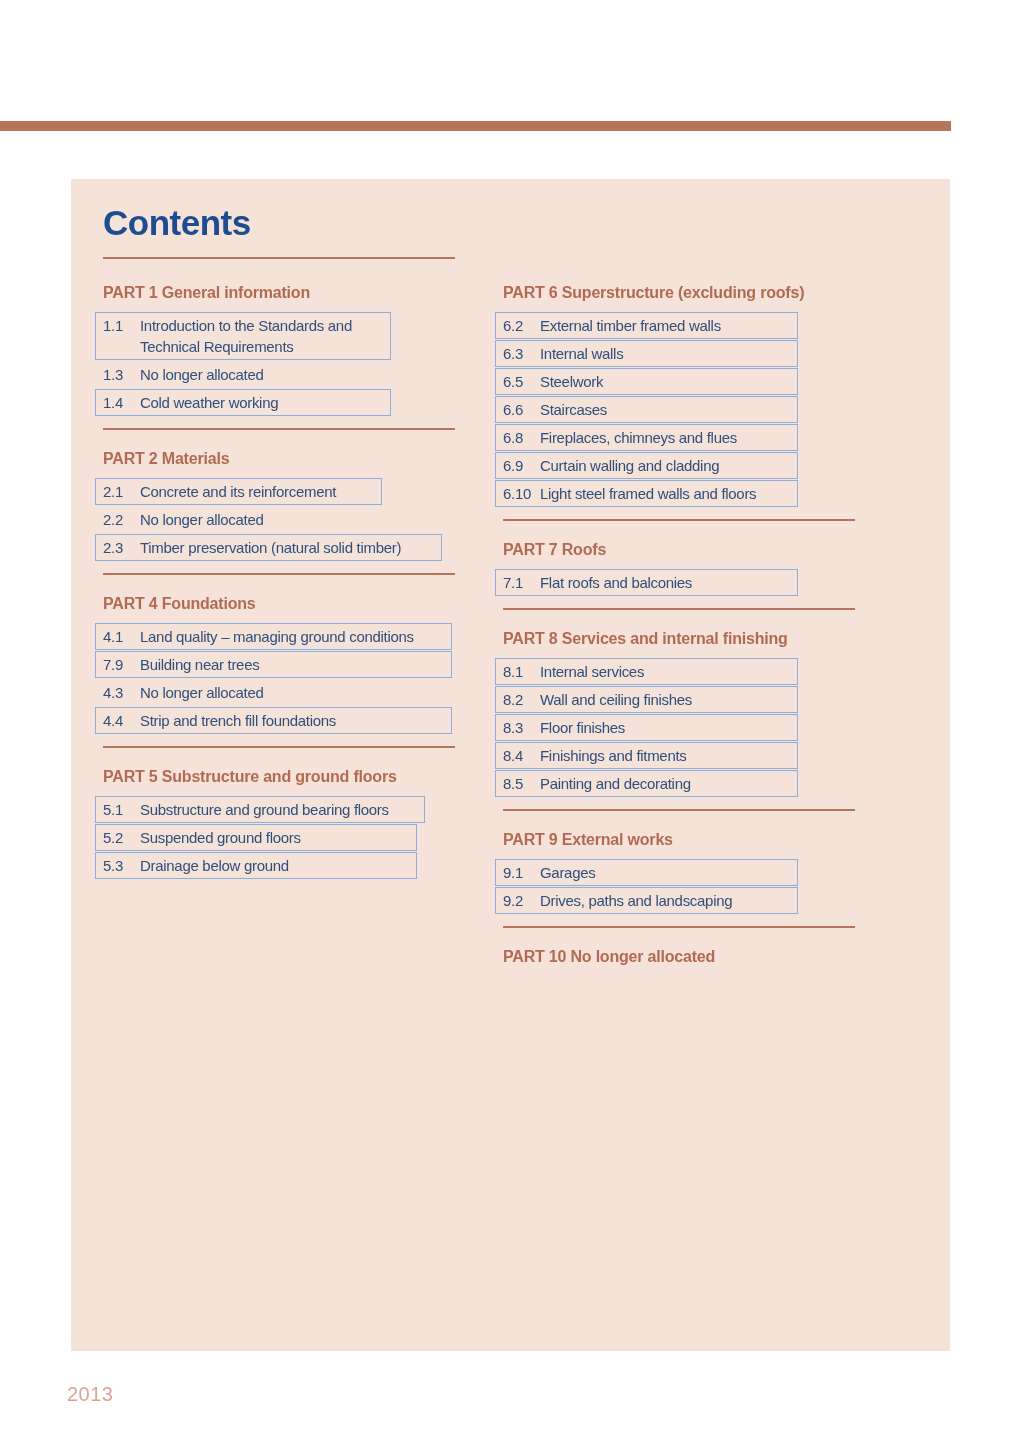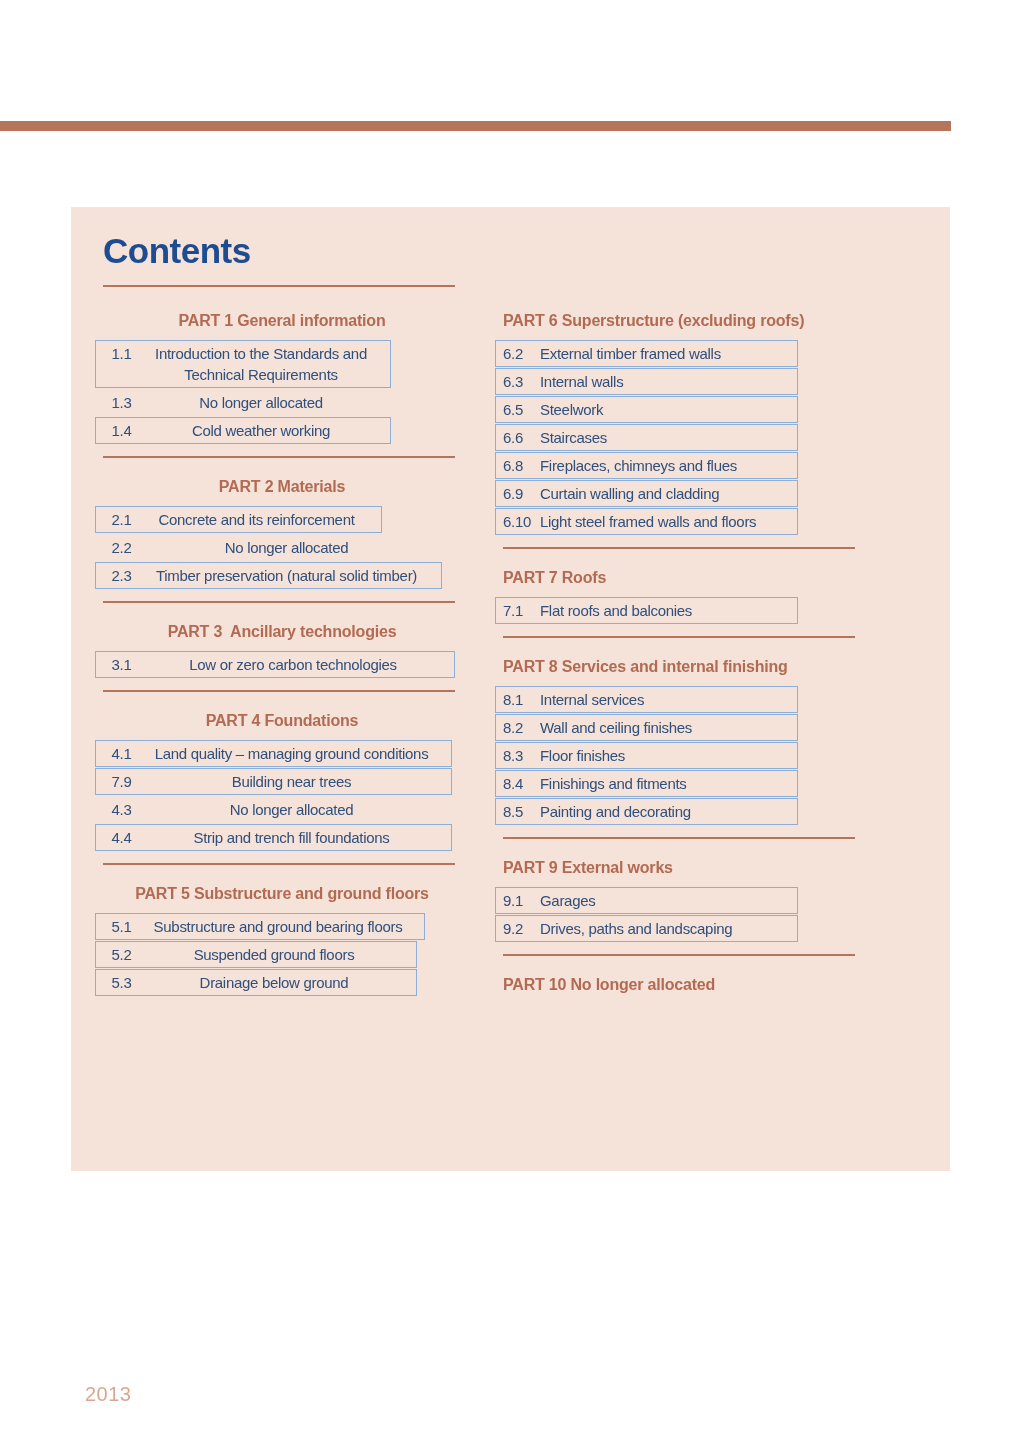--- a/index.html
+++ b/index.html
@@ -19,39 +19,38 @@
     font-family: "Liberation Sans", sans-serif;
     overflow: hidden;
   }
   .top-bar {
     position: absolute; left: 0; top: 121px;
     width: 951px; height: 10px;
     background: var(--accent);
   }
   .panel {
     position: absolute; left: 71px; top: 179px;
-    width: 879px; height: 964px;
+    width: 879px; height: 1172px;
     background: var(--panel-bg);
     padding: 24px 0 0 32px;
-    margin-top: 28px;
   }
   .page-title {
     font-size: 35px; font-weight: 700;
     color: var(--title-blue);
     letter-spacing: -0.5px;
     line-height: 40px;
   }
   .title-rule {
     width: 352px; height: 2px;
     background: var(--accent);
     margin-top: 14px;
   }
   .columns { display: flex; }
   .col { width: 358px; }
-  .col-left { margin-right: 42px; text-align: center; }
+  .col-left { margin-right: 42px; }
   .section .part-header {
     margin-top: 19px;
     font-size: 16px; font-weight: 700;
     color: var(--part-header);
     letter-spacing: -0.2px;
     line-height: 19px;
     white-space: pre-wrap;
   }
   .section:first-child .part-header { margin-top: 24px; }
   .items { margin-top: 10px; }
@@ -78,21 +77,21 @@
   
   .sec-p1 .item { --bw: 296px; }
   .sec-p2 .item { --bw: 347px; }
   .sec-p2 .item:first-child { --bw: 287px; }
   .sec-p3 .item { --bw: 360px; }
   .sec-p4 .item { --bw: 357px; }
   .sec-p5 .item { --bw: 322px; }
   .sec-p5 .item:first-child { --bw: 330px; }
   .sec-p6 .item, .sec-p7 .item, .sec-p8 .item, .sec-p9 .item { --bw: 303px; }
   .footer-year {
-    position: absolute; left: 85px; top: 1383px;
+    position: absolute; left: 67px; top: 1383px;
     font-size: 20px; letter-spacing: 0.5px;
     color: var(--year);
   }
 </style>
 </head>
 <body>
 
 <div class="top-bar"></div>
 
 <div class="panel">
@@ -136,30 +135,20 @@
   </div>
 
   <div class="item">
     <span class="item-num">2.3</span>
     <span class="item-text">Timber preservation (natural solid timber)</span>
   </div>
 </div>
     <div class="divider"></div>
   </div>
 
-  <div class="section sec-p3">
-    <div class="part-header">PART 3  Ancillary technologies</div>
-    <div class="items">
-  <div class="item">
-    <span class="item-num">3.1</span>
-    <span class="item-text">Low or zero carbon technologies</span>
-  </div>
-</div>
-    <div class="divider"></div>
-  </div>
 
   <div class="section sec-p4">
     <div class="part-header">PART 4 Foundations</div>
     <div class="items">
   <div class="item">
     <span class="item-num">4.1</span>
     <span class="item-text">Land quality – managing ground conditions</span>
   </div>
 
   <div class="item">

